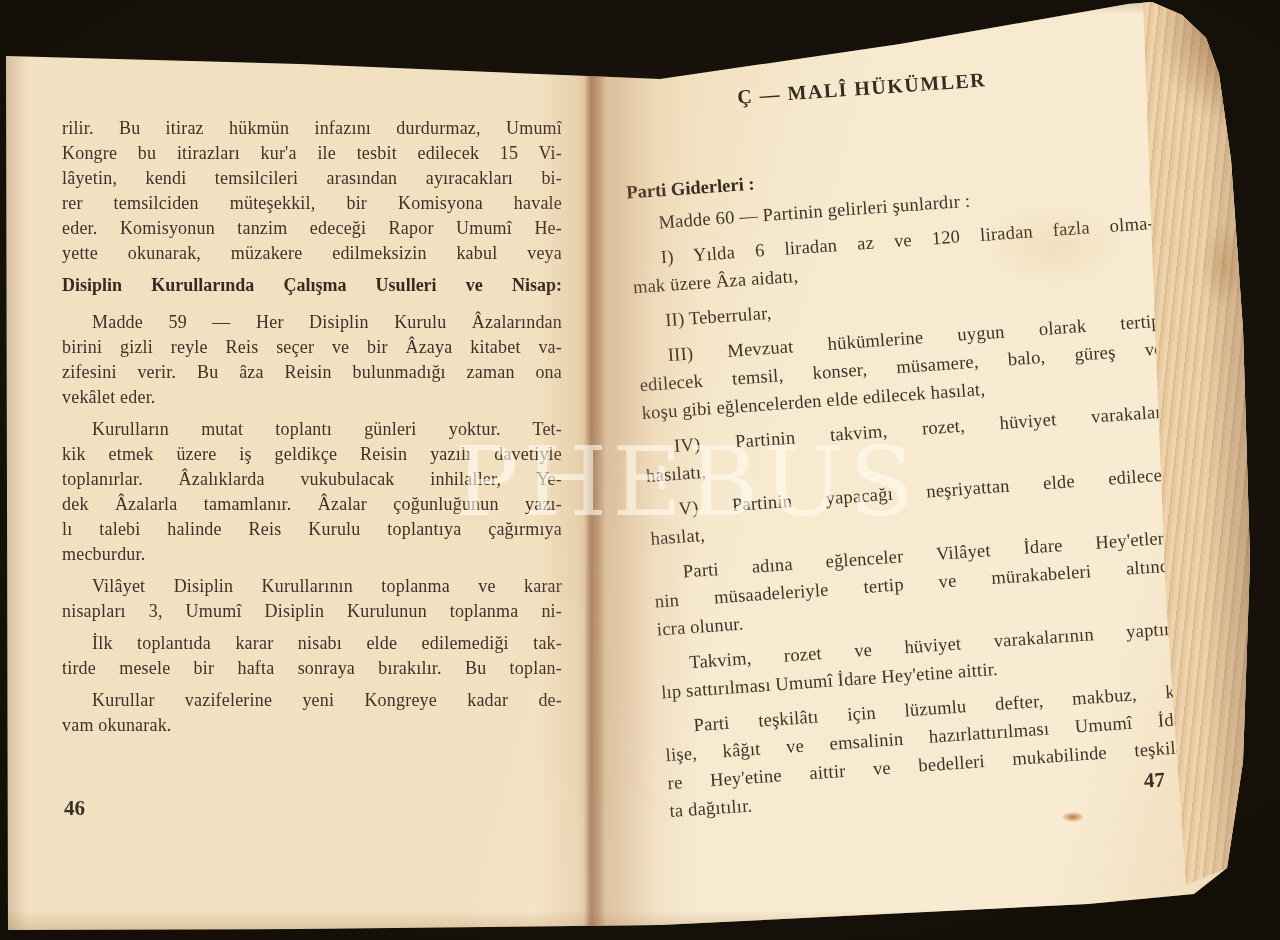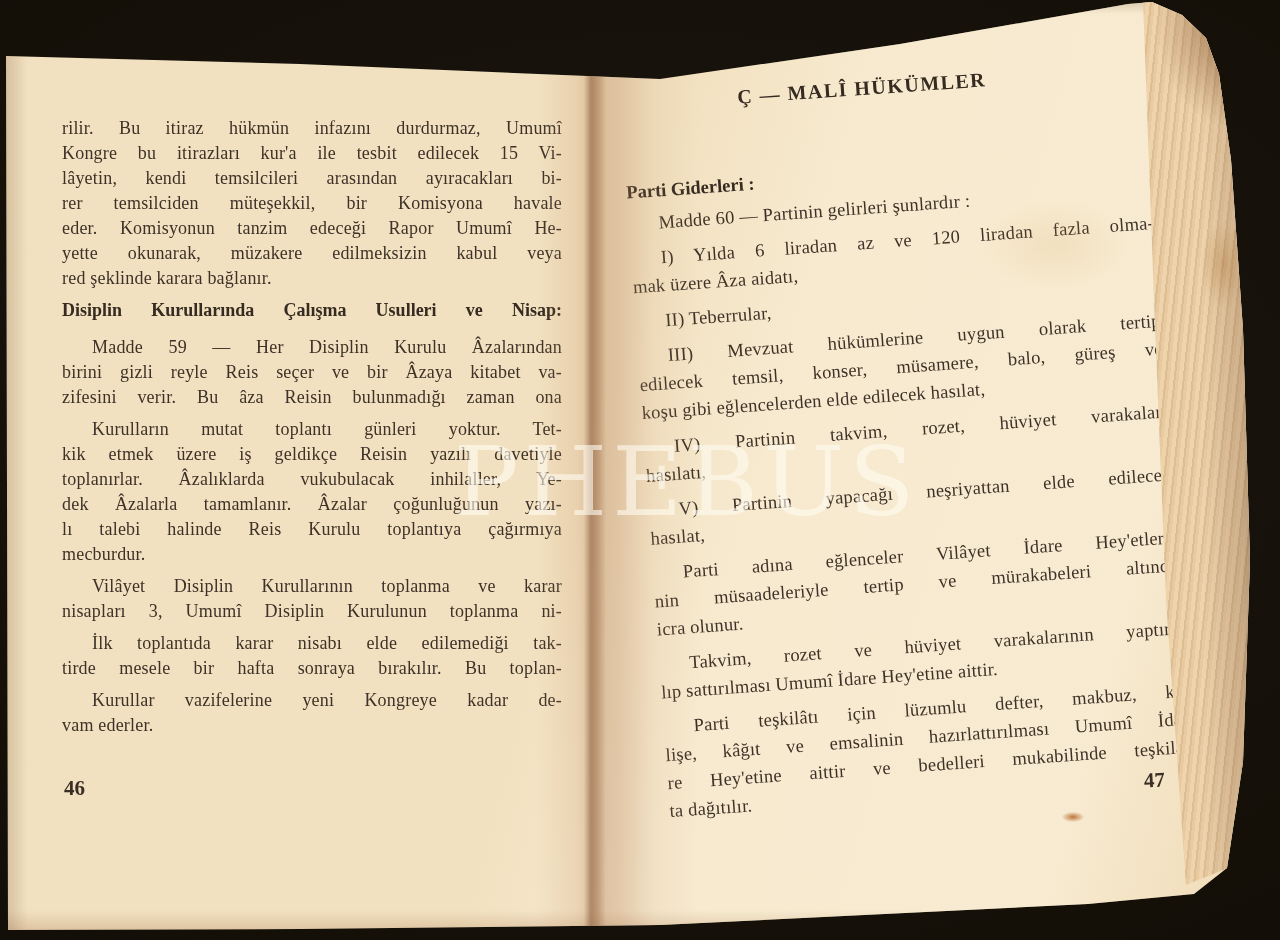--- a/index.html
+++ b/index.html
@@ -65,21 +65,21 @@
   .line.last{text-align-last:left;}
   .line.indent{text-indent:30px;}
 
   .heading{font-weight:bold;color:#352b21;margin:3px 0 12px 0;
     text-align:justify;text-align-last:justify;}
   .header{font-weight:bold;color:#352b21;font-size:20px;letter-spacing:1.5px;
     text-align:center;margin:0 40px 60px 0;}
   .subheading{font-weight:bold;color:#352b21;margin:0 0 4px 0;}
 
   .page-num{position:absolute;z-index:4;font-weight:bold;color:#3a2f24;font-size:21px;}
-  .page-num-left{left:64px;top:776px;}
+  .page-num-left{left:64px;top:796px;}
   .page-num-right{left:1144px;top:768px;transform:rotate(-3deg);}
 
   
   .watermark{
     position:absolute;left:454px;top:434px;z-index:9;pointer-events:none;
     font-family:"DejaVu Serif","Liberation Serif",serif;
     font-size:96px;line-height:1;letter-spacing:5px;
     color:rgba(255,251,242,.60);
   }
 </style>
@@ -90,47 +90,47 @@
   <div class="book">
 
     <div class="text-col left-col">
         <div class="blk para">
           <div class="line">rilir. Bu itiraz hükmün infazını durdurmaz, Umumî</div>
           <div class="line">Kongre bu itirazları kur'a ile tesbit edilecek 15 Vi-</div>
           <div class="line">lâyetin, kendi temsilcileri arasından ayıracakları bi-</div>
           <div class="line">rer temsilciden müteşekkil, bir Komisyona havale</div>
           <div class="line">eder. Komisyonun tanzim edeceği Rapor Umumî He-</div>
           <div class="line">yette okunarak, müzakere edilmeksizin kabul veya</div>
-          <div class="line last">red şeklinde karara bağlanır.</div>
         </div>
         <div class="blk heading">Disiplin Kurullarında Çalışma Usulleri ve Nisap:</div>
         <div class="blk para">
           <div class="line indent">Madde 59 — Her Disiplin Kurulu Âzalarından</div>
           <div class="line">birini gizli reyle Reis seçer ve bir Âzaya kitabet va-</div>
           <div class="line">zifesini verir. Bu âza Reisin bulunmadığı zaman ona</div>
+          <div class="line last">vekâlet eder.</div>
         </div>
         <div class="blk para">
           <div class="line indent">Kurulların mutat toplantı günleri yoktur. Tet-</div>
           <div class="line">kik etmek üzere iş geldikçe Reisin yazılı davetiyle</div>
           <div class="line">toplanırlar. Âzalıklarda vukubulacak inhilaller, Ye-</div>
           <div class="line">dek Âzalarla tamamlanır. Âzalar çoğunluğunun yazı-</div>
           <div class="line">lı talebi halinde Reis Kurulu toplantıya çağırmıya</div>
           <div class="line last">mecburdur.</div>
         </div>
         <div class="blk para">
           <div class="line indent">Vilâyet Disiplin Kurullarının toplanma ve karar</div>
           <div class="line">nisapları 3, Umumî Disiplin Kurulunun toplanma ni-</div>
         </div>
         <div class="blk para">
           <div class="line indent">İlk toplantıda karar nisabı elde edilemediği tak-</div>
           <div class="line">tirde mesele bir hafta sonraya bırakılır. Bu toplan-</div>
         </div>
         <div class="blk para">
           <div class="line indent">Kurullar vazifelerine yeni Kongreye kadar de-</div>
-          <div class="line last">vam ederler.</div>
+          <div class="line last">vam okunarak.</div>
         </div>
       </div>
 
     <div class="page-num page-num-left">46</div>
 
     <div class="text-col right-col">
         <div class="blk header">Ç — MALÎ HÜKÜMLER</div>
         <div class="blk subheading">Parti Giderleri :</div>
         <div class="blk para">
           <div class="line indent last">Madde 60 — Partinin gelirleri şunlardır :</div>

